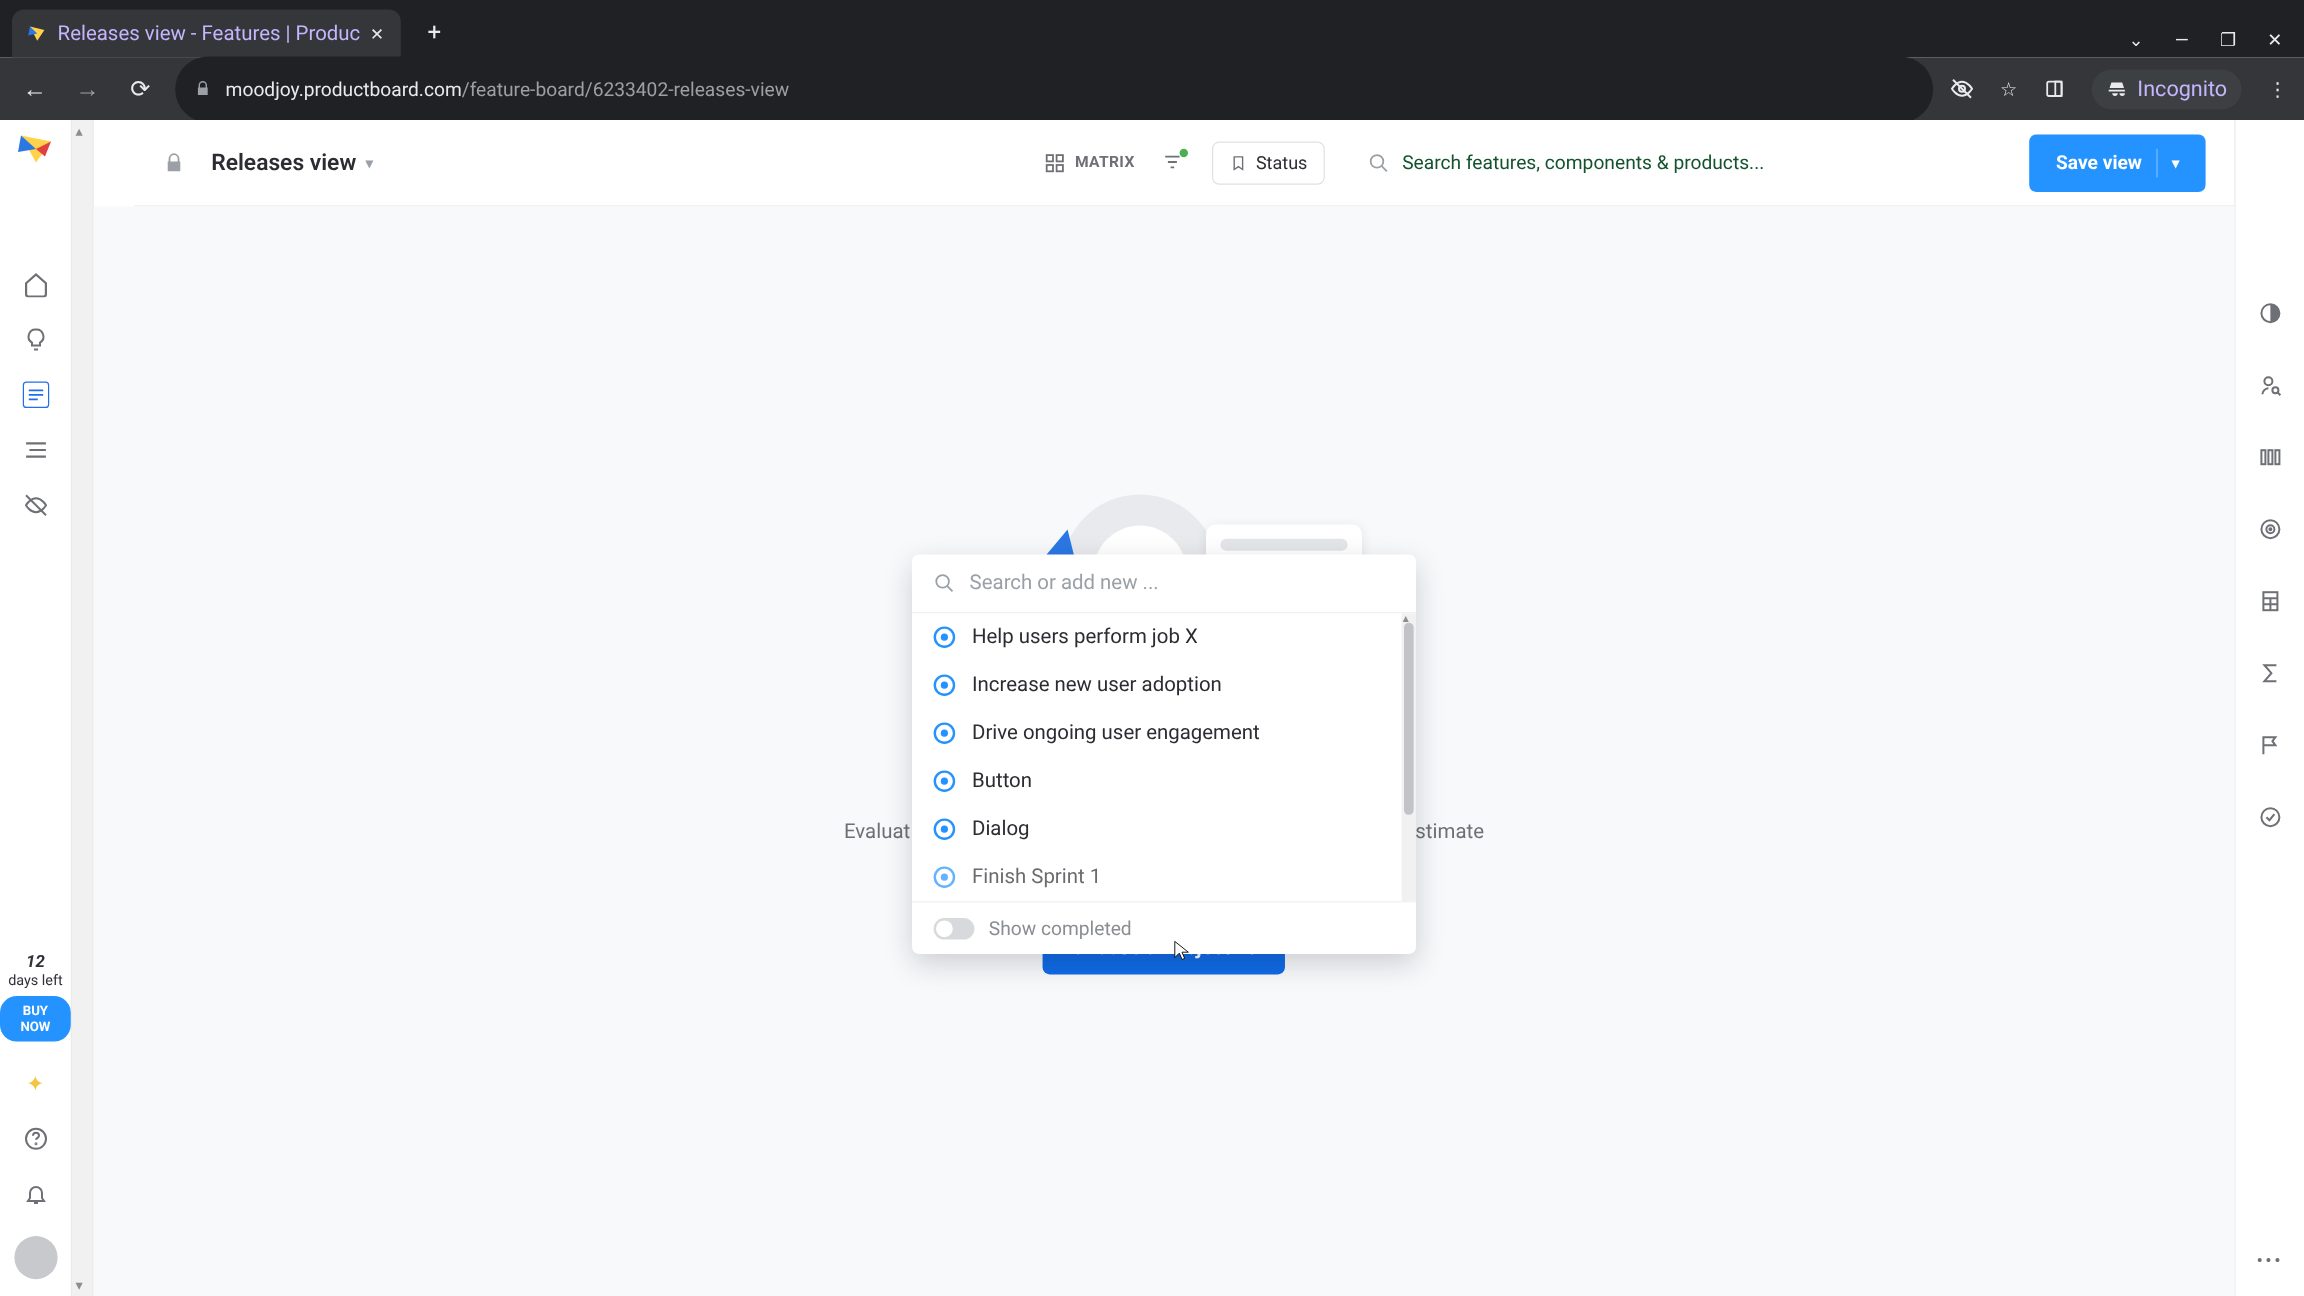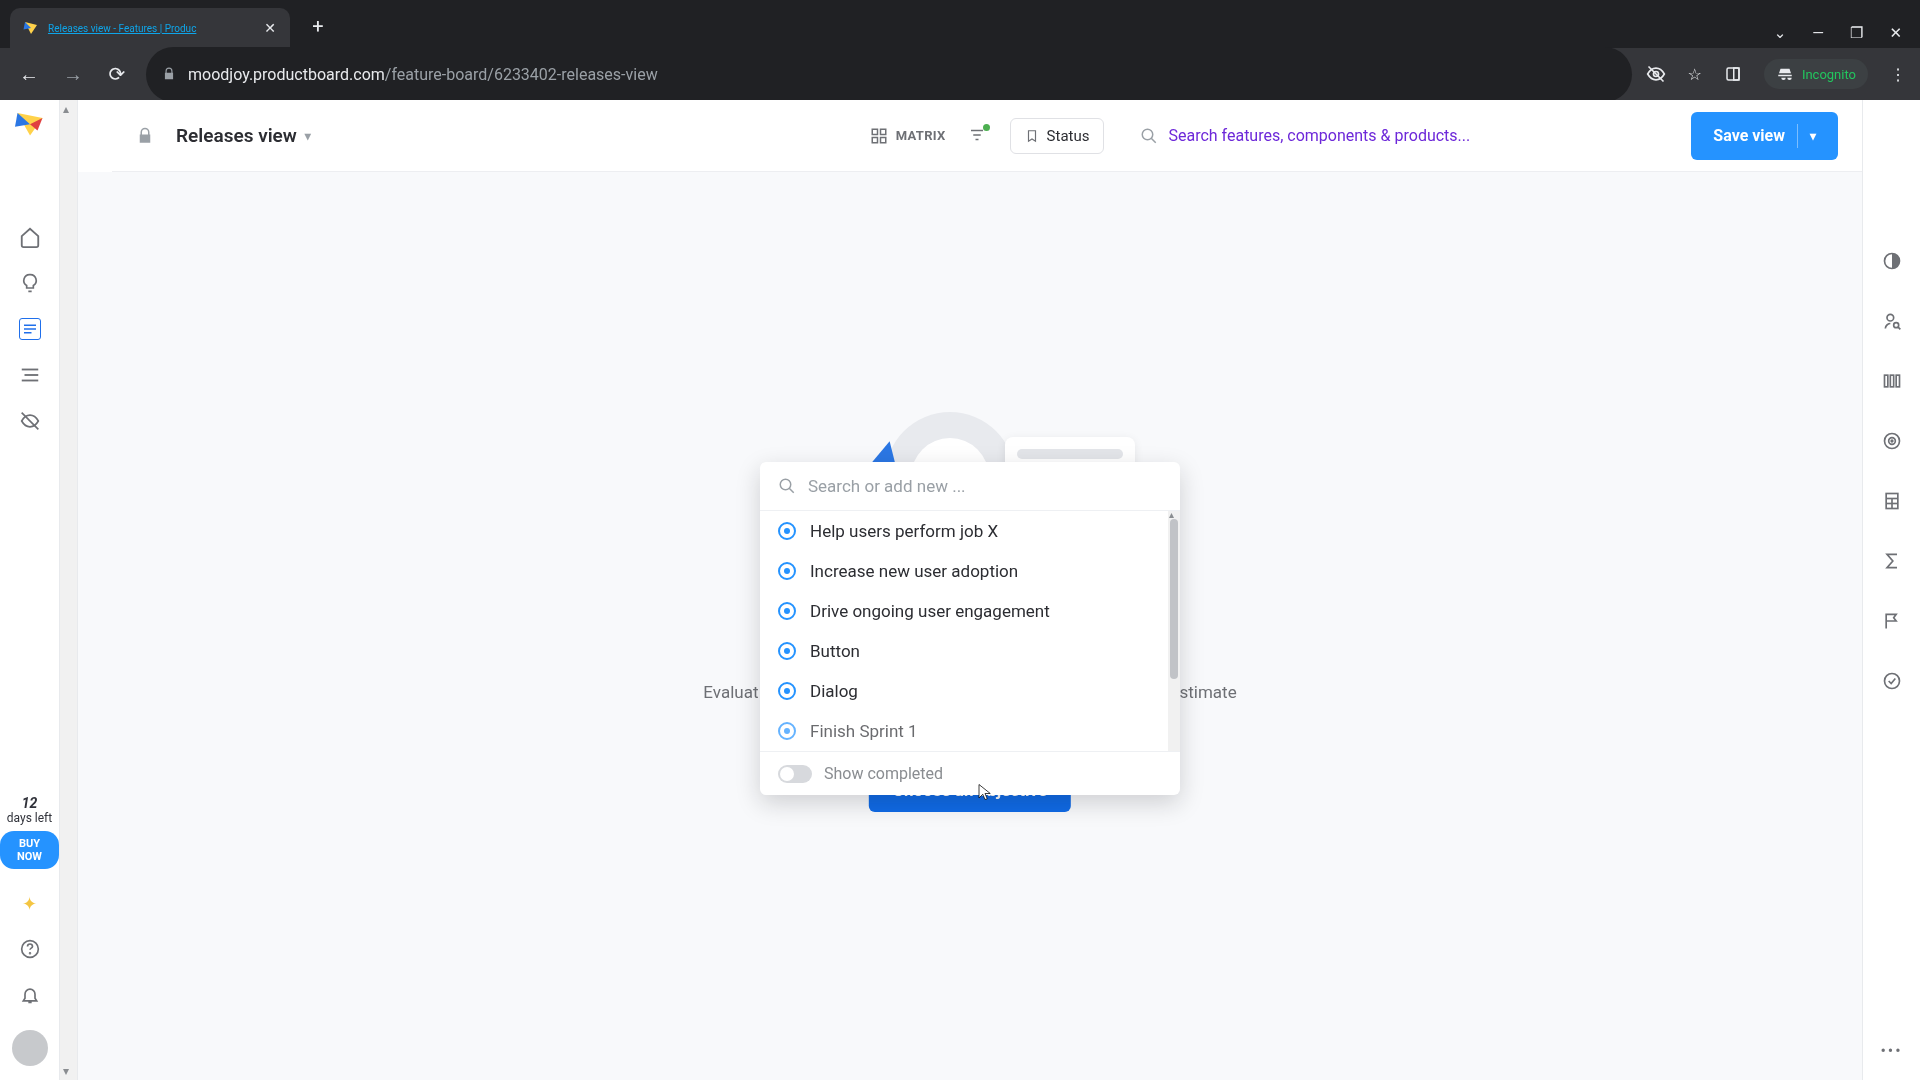--- a/index.html
+++ b/index.html
@@ -2,35 +2,35 @@
 <html><head>
 <meta charset="utf-8">
 <style>
   * { box-sizing: border-box; margin: 0; padding: 0; font-family: -apple-system, BlinkMacSystemFont, "Segoe UI", Roboto, sans-serif; }
   html, body { width: 1920px; height: 1080px; overflow: hidden; background: #fff; }
 
   
   .browser-top { background: #202124; height: 48px; display: flex; align-items: flex-end; }
   .tab { display: flex; align-items: center; background: #35363a; height: 40px; padding: 0 14px 0 12px; border-radius: 10px 10px 0 0; margin-left: 10px; gap: 8px; min-width: 280px; }
   .tab-favicon { width: 18px; height: 18px; }
-  .tab-title { color: #0ea5e9; font-size: 10px; white-space: nowrap; overflow: hidden; text-overflow: ellipsis; flex: 1; text-decoration: underline; }
+  .tab-title { color: #c4b5fd; font-size: 17px; white-space: nowrap; overflow: hidden; text-overflow: ellipsis; flex: 1; }
   .tab-close { color: #e8eaed; font-size: 14px; }
   .newtab { color: #e8eaed; font-size: 20px; margin-left: 14px; margin-bottom: 10px; width: 28px; text-align: center; }
 
   .browser-right { margin-left: auto; display: flex; align-items: center; gap: 26px; padding-right: 18px; padding-bottom: 6px; color: #e8eaed; }
   .win-btn { font-size: 15px; }
 
   .addr-bar { background: #35363a; height: 52px; display: flex; align-items: center; padding: 0 14px; gap: 14px; }
   .nav-btn { color: #9aa0a6; font-size: 20px; width: 30px; text-align: center; }
   .nav-btn.active { color: #e8eaed; }
   .url-field { flex: 1; background: #202124; height: 55px; border-radius: 30px; display: flex; align-items: center; padding: 0 16px; gap: 12px; color: #e8eaed; }
   .addr-text { color: #e8eaed; font-size: 16px; }
   .addr-text .muted { color: #9aa0a6; }
   .addr-icons { display: flex; align-items: center; gap: 22px; color: #e8eaed; }
-  .incognito-pill { display: flex; align-items: center; gap: 8px; background: #3c4043; border-radius: 20px; padding: 6px 12px; color: #22c55e; font-size: 13px; }
+  .incognito-pill { display: flex; align-items: center; gap: 8px; background: #3c4043; border-radius: 20px; padding: 6px 12px; color: #c4b5fd; font-size: 18px; }
 
   
   .app { display: flex; height: calc(1080px - 100px); width: 100%; position: relative; }
   .left-rail { width: 60px; background: #fff; border-right: 1px solid #e8eaed; display: flex; flex-direction: column; align-items: center; padding-top: 8px; gap: 24px; }
   .logo-sq { width: 30px; height: 30px; }
   .rail-icon { width: 22px; height: 22px; color: #6e7075; display: flex; align-items: center; justify-content: center; }
   .rail-icon.selected { color: #1f6feb; border:1px solid #1f6feb; border-radius:3px; }
   .rail-spacer { flex: 1; }
   .trial { text-align: center; font-size: 12px; color: #30323a; }
   .trial .d { font-weight: 700; font-size: 14px; font-style: italic; }
@@ -44,21 +44,21 @@
 
   .main { flex: 1; display: flex; flex-direction: column; background: #fff; }
   .topbar { display: flex; align-items: center; height: 72px; padding: 0 24px; gap: 22px; border-bottom: 1px solid #edeef1; margin-left: 34px; }
   .lock-ico { color:#9aa0a6; }
   .view-title { font-size: 19px; font-weight: 600; color: #2c2d32; display:flex; align-items:center; gap:8px; }
   .topbar-spacer { flex:1; }
   .matrix { display:flex; align-items:center; gap:8px; color:#6e7075; font-size:13px; font-weight:700; letter-spacing:0.3px; }
   .filter-dot { width:20px; height:20px; position:relative; color:#6e7075; }
   .filter-dot::after { content:""; position:absolute; top:-2px; right:-2px; width:7px; height:7px; background:#4caf50; border-radius:50%; }
   .status-btn { display:flex; align-items:center; gap:8px; border:1px solid #e0e1e5; border-radius:6px; padding:8px 14px; color:#2c2d32; font-size:15px; }
-  .search-box { flex: 1; max-width: 620px; display:flex; align-items:center; gap:10px; color:#6d28d9; font-size:16px; padding:8px 14px; border-radius:6px; }
+  .search-box { flex: 1; max-width: 620px; display:flex; align-items:center; gap:10px; color:#14532d; font-size:16px; padding:8px 14px; border-radius:6px; }
   .save-view { background:#2593ff; color:#fff; font-weight:700; font-size:16px; padding:12px 22px; border-radius:6px; display:flex; align-items:center; gap:12px; }
   .save-view .split { width:1px; height:24px; background:rgba(255,255,255,0.4); }
 
   .canvas { flex:1; background:#f8f9fb; position:relative; }
 
   .illus { position:absolute; top:240px; left:50%; transform:translateX(-50%); width:330px; height:180px; }
   .illus .card { position:absolute; right:0; top:25px; width:130px; height:90px; background:#fff; border-radius:8px; box-shadow:0 2px 10px rgba(0,0,0,0.08); padding:12px; }
   .illus .card .bar { height:10px; background:#e3e5e9; border-radius:5px; margin-bottom:10px; }
   .illus .circle { position:absolute; left:80px; top:0; width:130px; height:130px; border-radius:50%; background:#e8eaee; }
   .illus .circle::after { content:""; position:absolute; left:26px; top:26px; width:78px; height:78px; border-radius:50%; background:#fff; }

